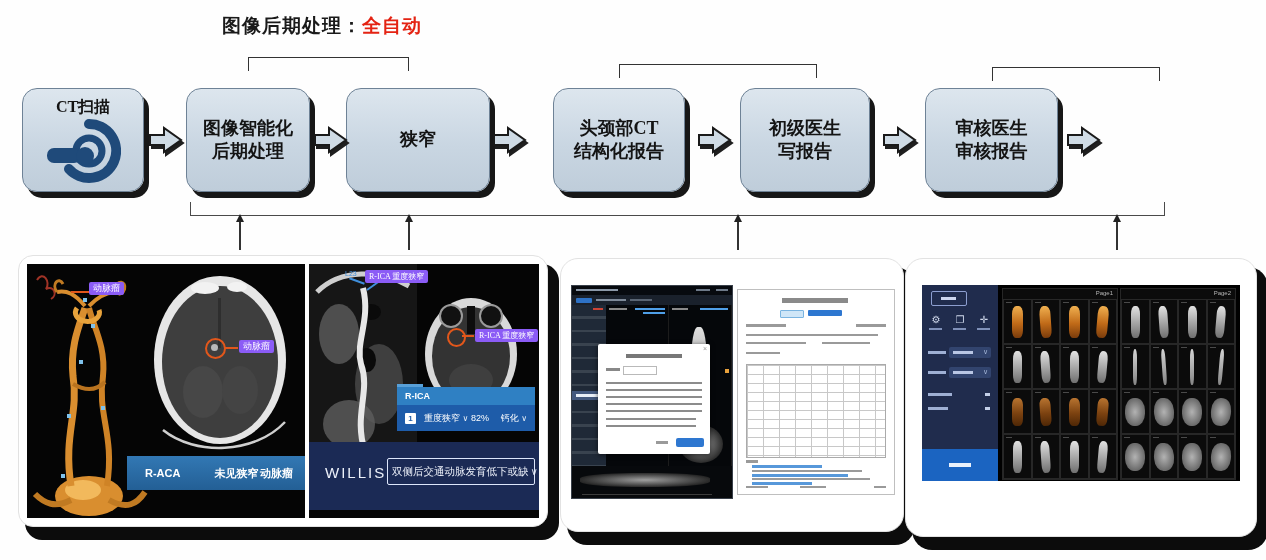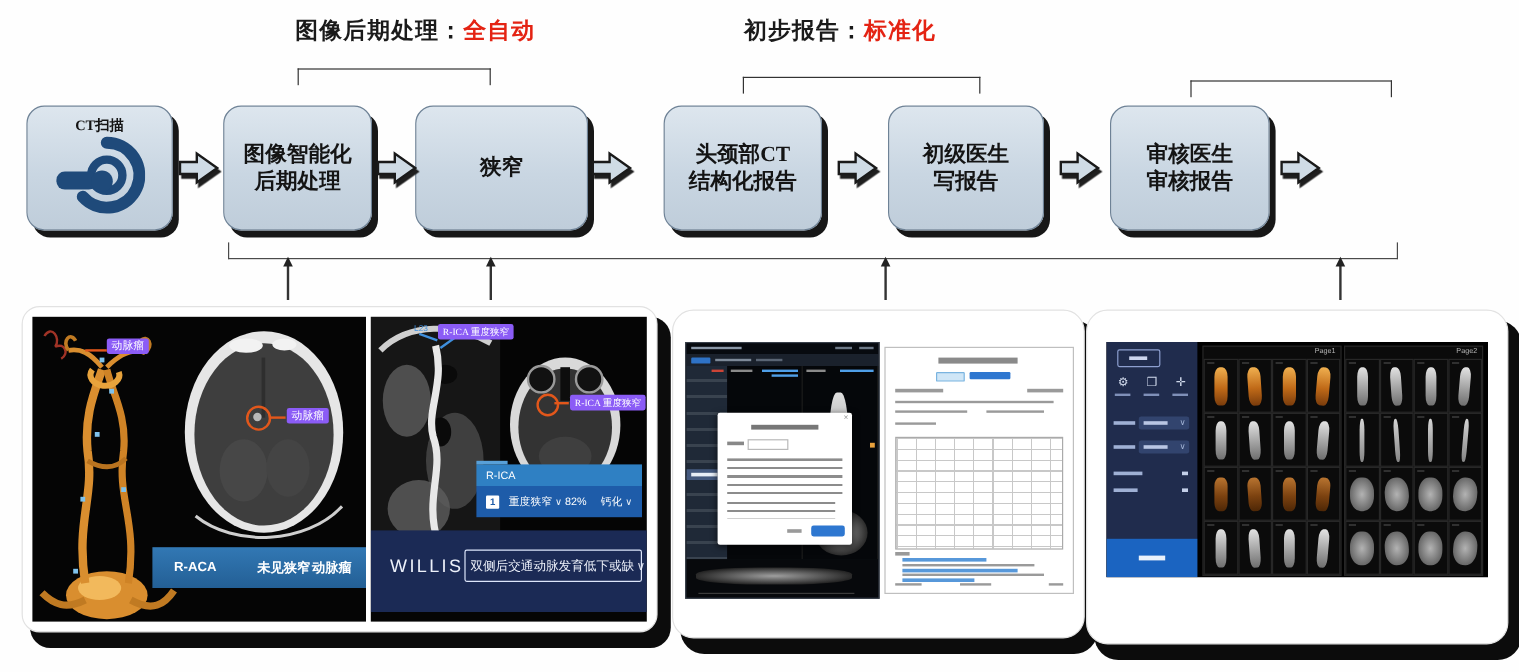--- a/index.html
+++ b/index.html
@@ -16,21 +16,21 @@
   
   .fbox{position:absolute;top:88px;height:104px;box-sizing:border-box;
     background:linear-gradient(180deg,#dde6ee 0%,#c9d6e2 55%,#bfcdda 100%);
     border:1px solid #6e8296;border-radius:15px;
     box-shadow:5px 6px 0 0 #171717;
     display:flex;align-items:center;justify-content:center;}
   .fbox .lbl{font-size:18px;font-weight:bold;color:#141414;line-height:1.3;
     white-space:pre-line;text-align:center;}
   .fbox .lbl.center{text-align:center;}
   #fbox1{left:22px;width:122px;flex-direction:column;justify-content:flex-start;padding-top:8px;}
-  #fbox1 .lbl{font-size:12px;}
+  #fbox1 .lbl{font-size:16px;}
   #fbox2{left:186px;width:124px;}
   #fbox3{left:346px;width:144px;}
   #fbox4{left:553px;width:132px;}
   #fbox5{left:740px;width:130px;}
   #fbox6{left:925px;width:133px;}
   #fbox7{left:1110px;width:102px;}
 
   .flow-arrow{position:absolute;top:125px;width:36px;height:30px;
     filter:drop-shadow(2px 3px 0 #1f1f1f);}
   #arr1{left:148px;} #arr2{left:313px;} #arr3{left:492px;}
@@ -68,21 +68,21 @@
   .leader{position:absolute;background:#e2571b;height:1.5px;}
   .leader.blue{background:#3f8fdc;}
 
   #p1-bluebar{position:absolute;left:100px;right:0;top:192px;height:34px;
     background:linear-gradient(180deg,#3278b4,#235f95);display:flex;align-items:center;
     font-family:"Liberation Sans",sans-serif;font-size:11px;font-weight:bold;color:#fff;}
   #p1-bluebar span{white-space:nowrap;}
 
   #rica-panel{position:absolute;left:88px;right:4px;top:123px;font-family:"Liberation Sans",sans-serif;}
   #rica-head{position:relative;height:18px;background:#2f80c3;color:#fff;font-size:9px;
-    line-height:18px;padding-left:8px;font-weight:normal;}
+    line-height:18px;padding-left:8px;font-weight:bold;}
   #rica-head::before{content:"";position:absolute;left:0;top:-3px;width:26px;height:3px;background:#58a0d8;}
   #rica-body{height:26px;background:#1e5ca9;color:#fff;font-size:9px;display:flex;
     align-items:center;gap:8px;padding:0 8px;}
   #rica-idx{width:11px;height:11px;background:#fff;color:#1e5ca9;font-size:8px;font-weight:bold;
     display:flex;align-items:center;justify-content:center;border-radius:1px;}
   .chev{font-size:8px;opacity:.9;}
 
   #willis-bar{position:absolute;left:0;right:0;top:178px;height:68px;background:#1b2a55;
     font-family:"Liberation Sans",sans-serif;color:#edf1fa;}
   #willis-lab{position:absolute;left:16px;top:22px;font-size:15px;letter-spacing:2px;}
@@ -152,25 +152,22 @@
   .vshape.orange-dim{width:11px;height:28px;background:linear-gradient(180deg,#b87430,#7c4210 55%,#4e2706);}
   .vshape.gray{width:9px;height:32px;background:linear-gradient(180deg,#e2e2e2,#6f6f6f);}
   .vshape.thin{width:4px;height:36px;background:linear-gradient(180deg,#d4d4d4,#858585);}
   .vshape.blob{width:20px;height:28px;border-radius:45%;background:radial-gradient(#b3b3b3,#4a4a4a);}
 </style>
 </head>
 <body>
 
 <div id="stage">
 
-  <div class="stage-title" style="left:346px;">
+  <div class="stage-title" style="left:322px;">
     <span>图像后期处理：</span><span class="hl">全自动</span>
-  </div>
-  <div class="stage-title" style="left:700px;">
-    <span>初步报告：</span><span class="hl">标准化</span>
   </div>
 
   <div class="brk" id="brk1"></div>
   <div class="brk" id="brk2"></div>
   <div class="brk" id="brk3"></div>
 
   <div class="fbox" id="fbox1">
     <div class="lbl center">CT扫描</div>
     <svg width="76" height="66" viewBox="0 0 76 66">
       <path d="M44,6 a27,27 0 1 1 -20,45" fill="none" stroke="#1f4a7a" stroke-width="10" stroke-linecap="round"></path>

